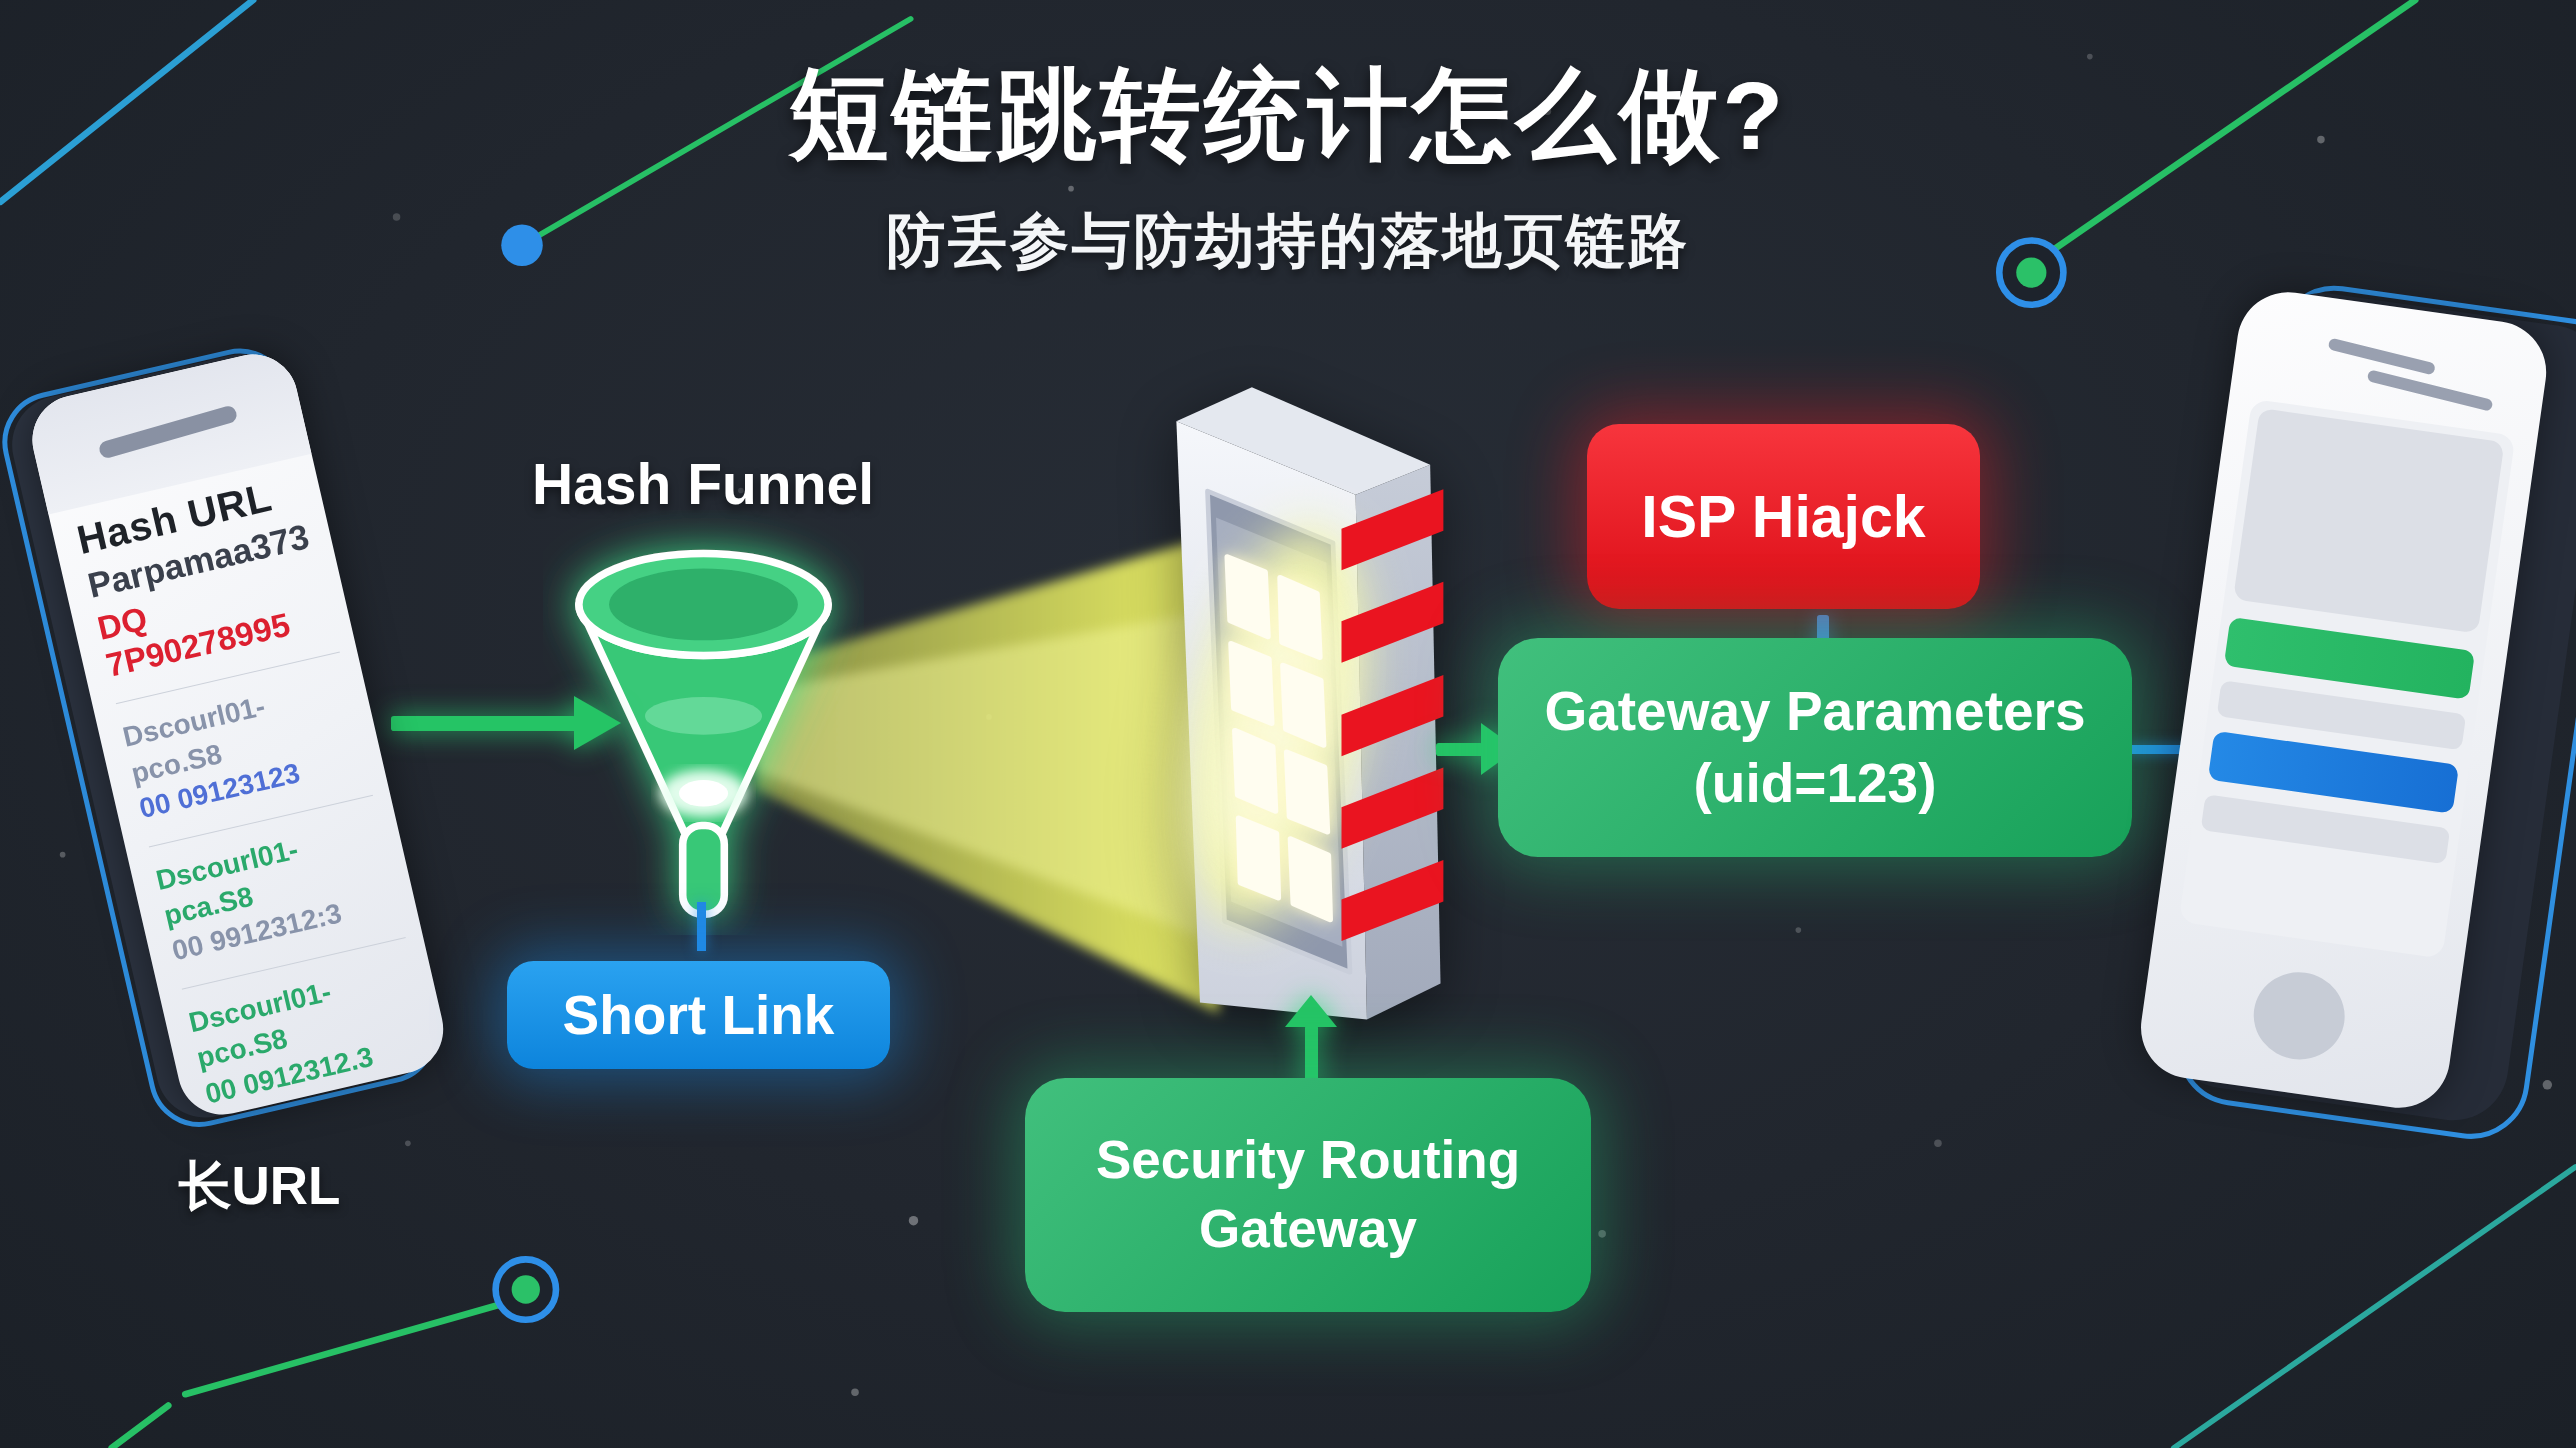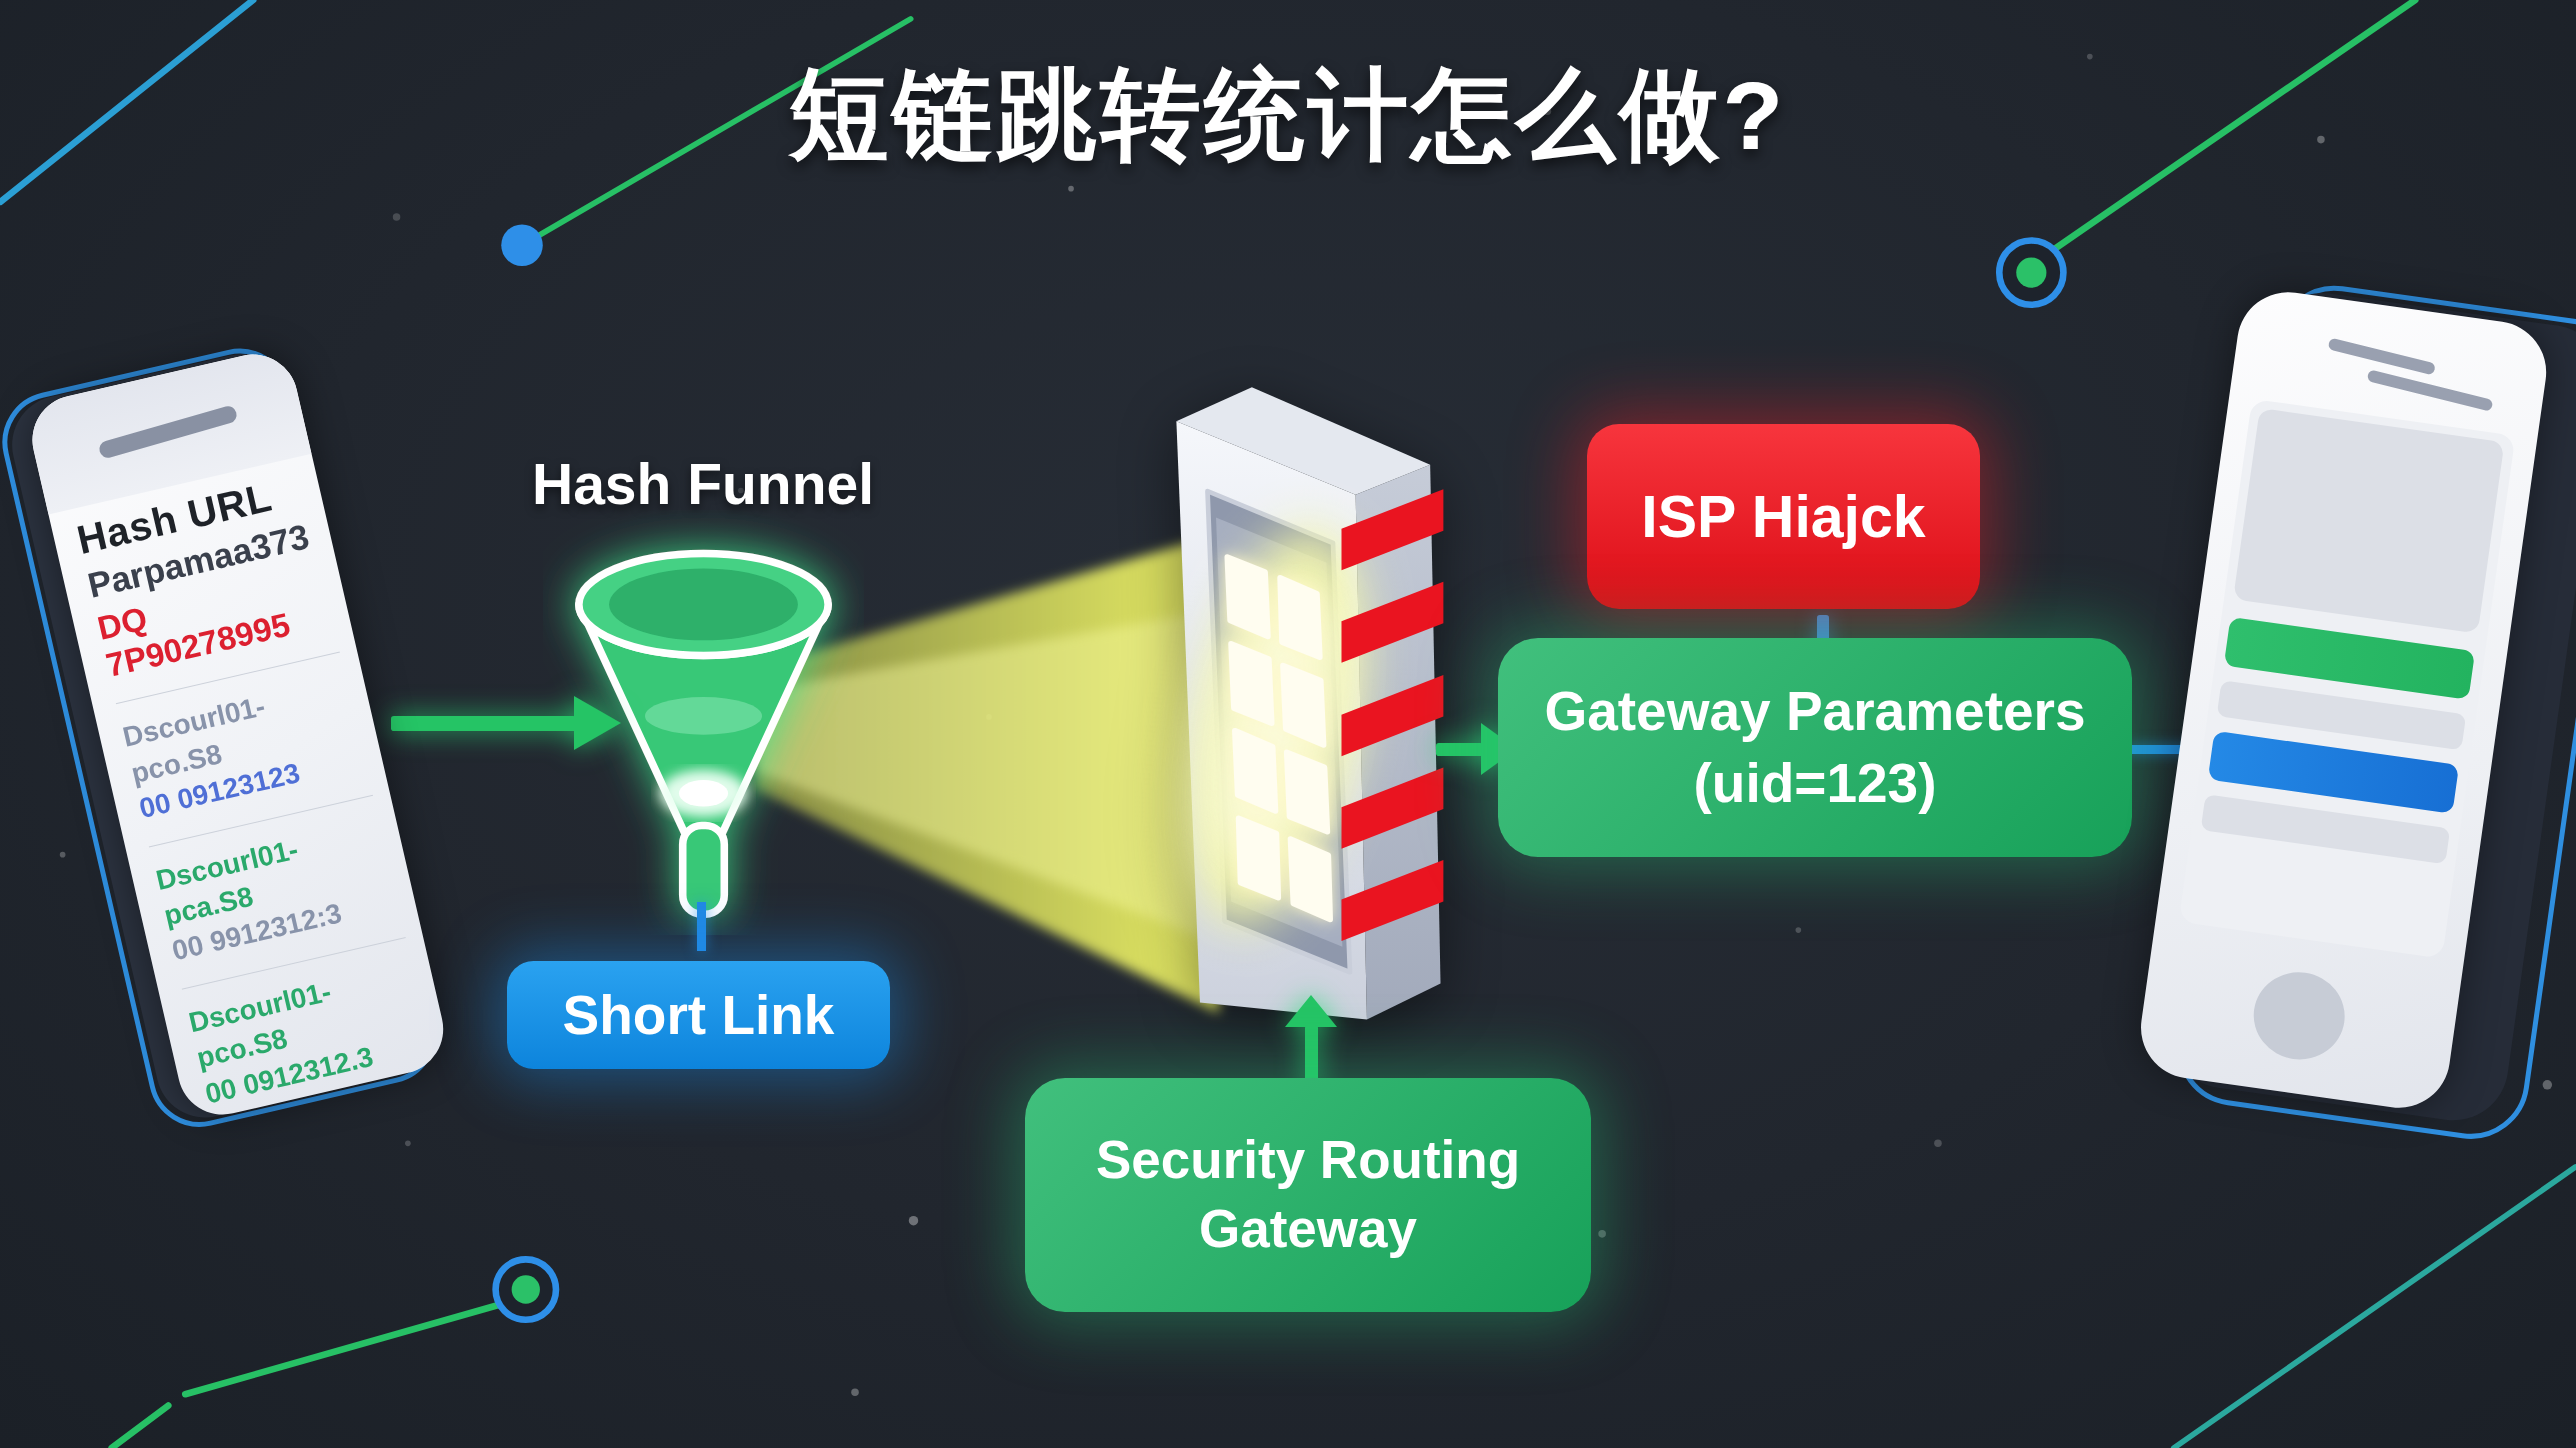--- a/index.html
+++ b/index.html
@@ -132,20 +132,21 @@
       <circle cx="2153" cy="289" r="34" fill="#1d232c" stroke="#2e8fe8" stroke-width="7"></circle>
       <circle cx="2153" cy="289" r="16" fill="#2bc168"></circle>
     </g>
     <g>
       <circle cx="557" cy="1367" r="32" fill="#1d232c" stroke="#2e8fe8" stroke-width="7"></circle>
       <circle cx="557" cy="1367" r="15" fill="#2bc168"></circle>
     </g>
   </svg>
 
   <div class="title">短链跳转统计怎么做?</div>
+  <div class="subtitle">防丢参与防劫持的落地页链路</div>
 
   <svg class="beam" width="2576" height="1448" viewBox="0 0 2730 1535">
     <defs>
       <linearGradient id="beamGrad" x1="0" y1="0" x2="1" y2="0">
         <stop offset="0" stop-color="#e9ef58" stop-opacity=".5"></stop>
         <stop offset="1" stop-color="#f2f769" stop-opacity=".95"></stop>
       </linearGradient>
       <filter id="beamBlur" x="-10%" y="-10%" width="120%" height="120%">
         <feGaussianBlur stdDeviation="6"></feGaussianBlur>
       </filter>
@@ -179,20 +180,21 @@
           <div class="lp-r1 c-green">Dscourl01-pco.S8</div>
           <div class="lp-r2 c-green">00 0912312.3</div>
         </div>
         <div class="lp-div"></div>
         <div>
           <div class="lp-r1 c-gray">Dscourl01-pco.S8</div>
         </div>
       </div>
     </div>
   </div>
+  <div class="lphone-label">长URL</div>
 
   <div class="funnel-label">Hash Funnel</div>
   <svg class="funnel" width="321" height="425" viewBox="0 0 340 450">
     <defs>
       <filter id="fglow" x="-60%" y="-60%" width="220%" height="220%">
         <feDropShadow dx="0" dy="0" stdDeviation="22" flood-color="#3ce68c" flood-opacity=".85"></feDropShadow>
       </filter>
       <filter id="softBlur">
           <feGaussianBlur stdDeviation="6"></feGaussianBlur>
         </filter>

